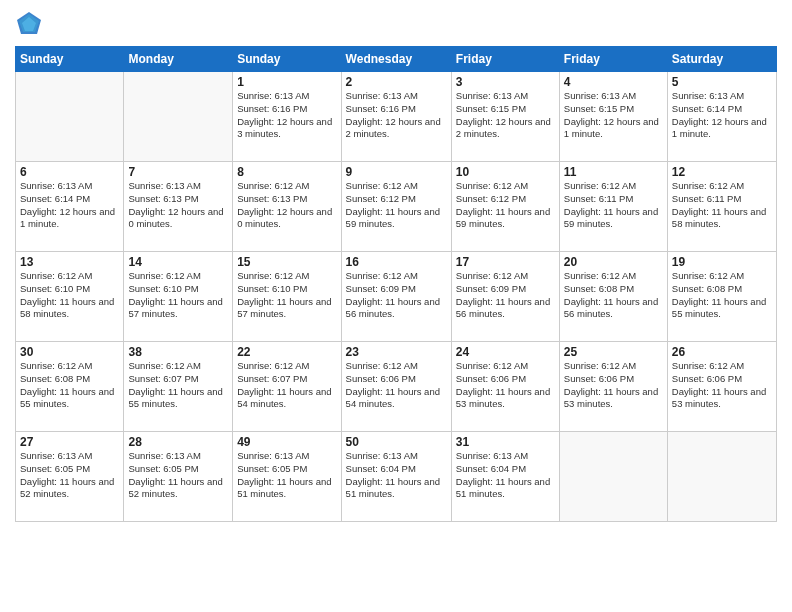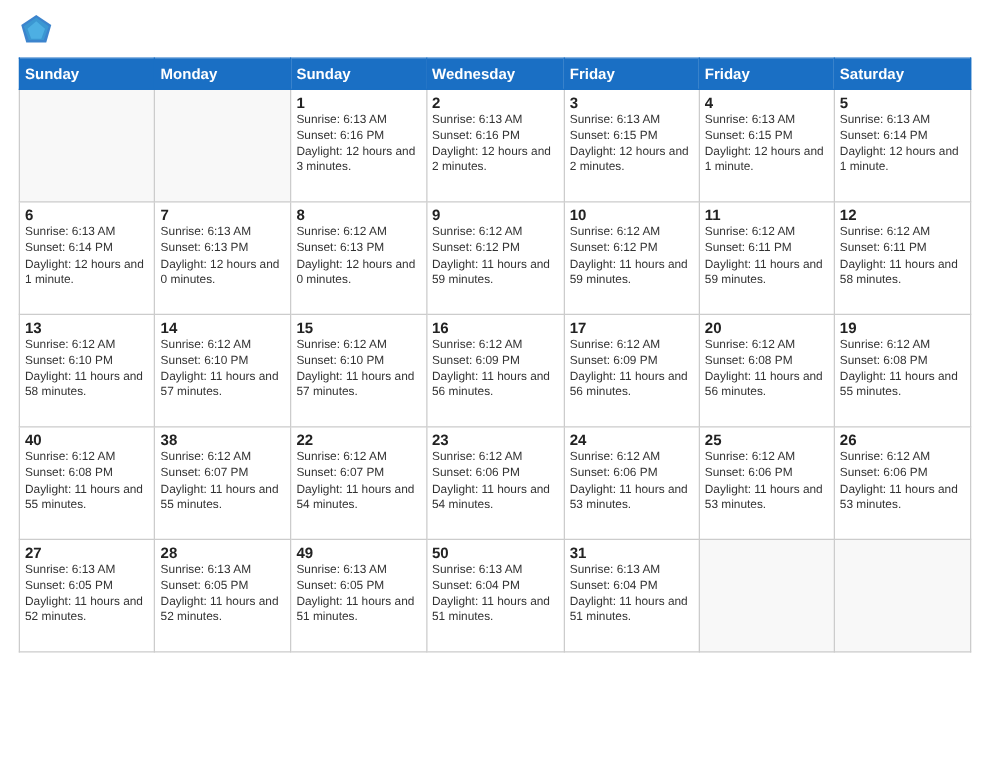--- a/index.html
+++ b/index.html
@@ -251,21 +251,21 @@
           </td>
           <td>
             <span class="day-number">19</span>
             <div class="day-info" style="white-space: pre-line;">Sunrise: 6:12 AM
 Sunset: 6:08 PM
 Daylight: 11 hours and 55 minutes.</div>
           </td>
         </tr>
         <tr>
           <td>
-            <span class="day-number">40</span>
+            <span class="day-number">30</span>
             <div class="day-info" style="white-space: pre-line;">Sunrise: 6:12 AM
 Sunset: 6:08 PM
 Daylight: 11 hours and 55 minutes.</div>
           </td>
           <td>
             <span class="day-number">38</span>
             <div class="day-info" style="white-space: pre-line;">Sunrise: 6:12 AM
 Sunset: 6:07 PM
 Daylight: 11 hours and 55 minutes.</div>
           </td>

